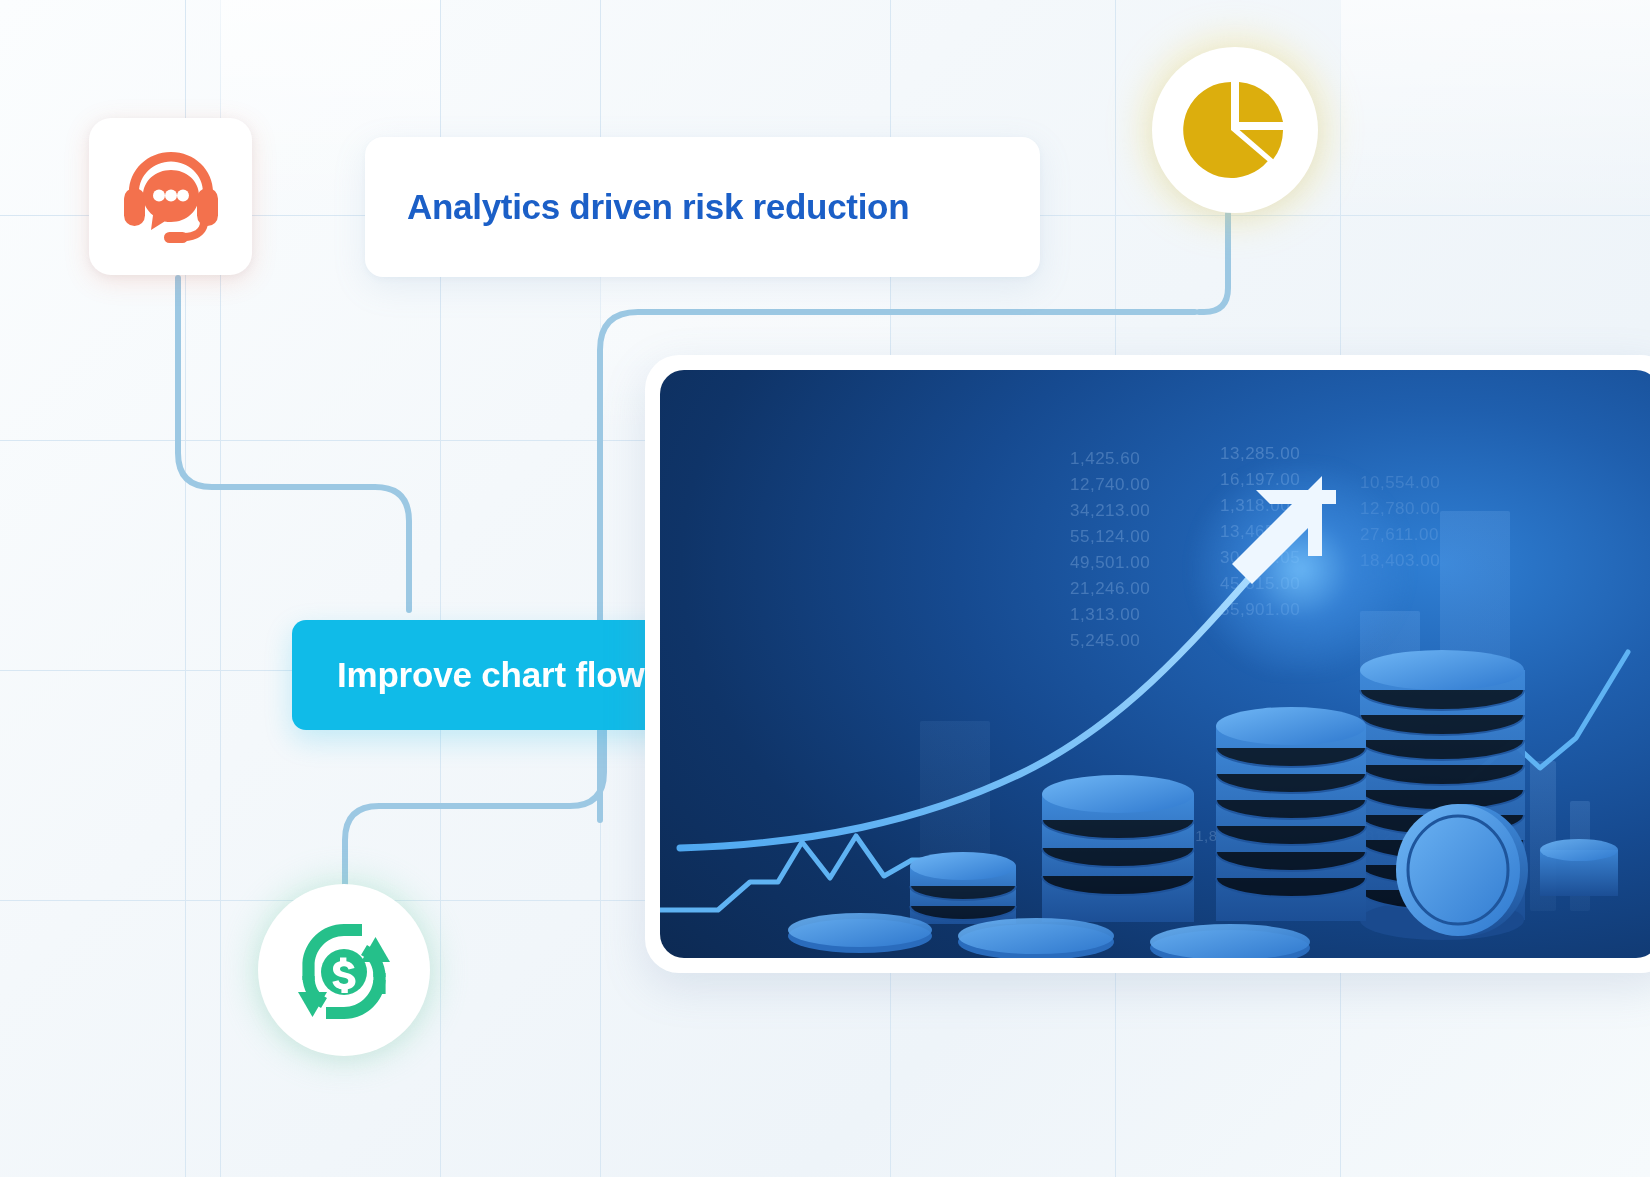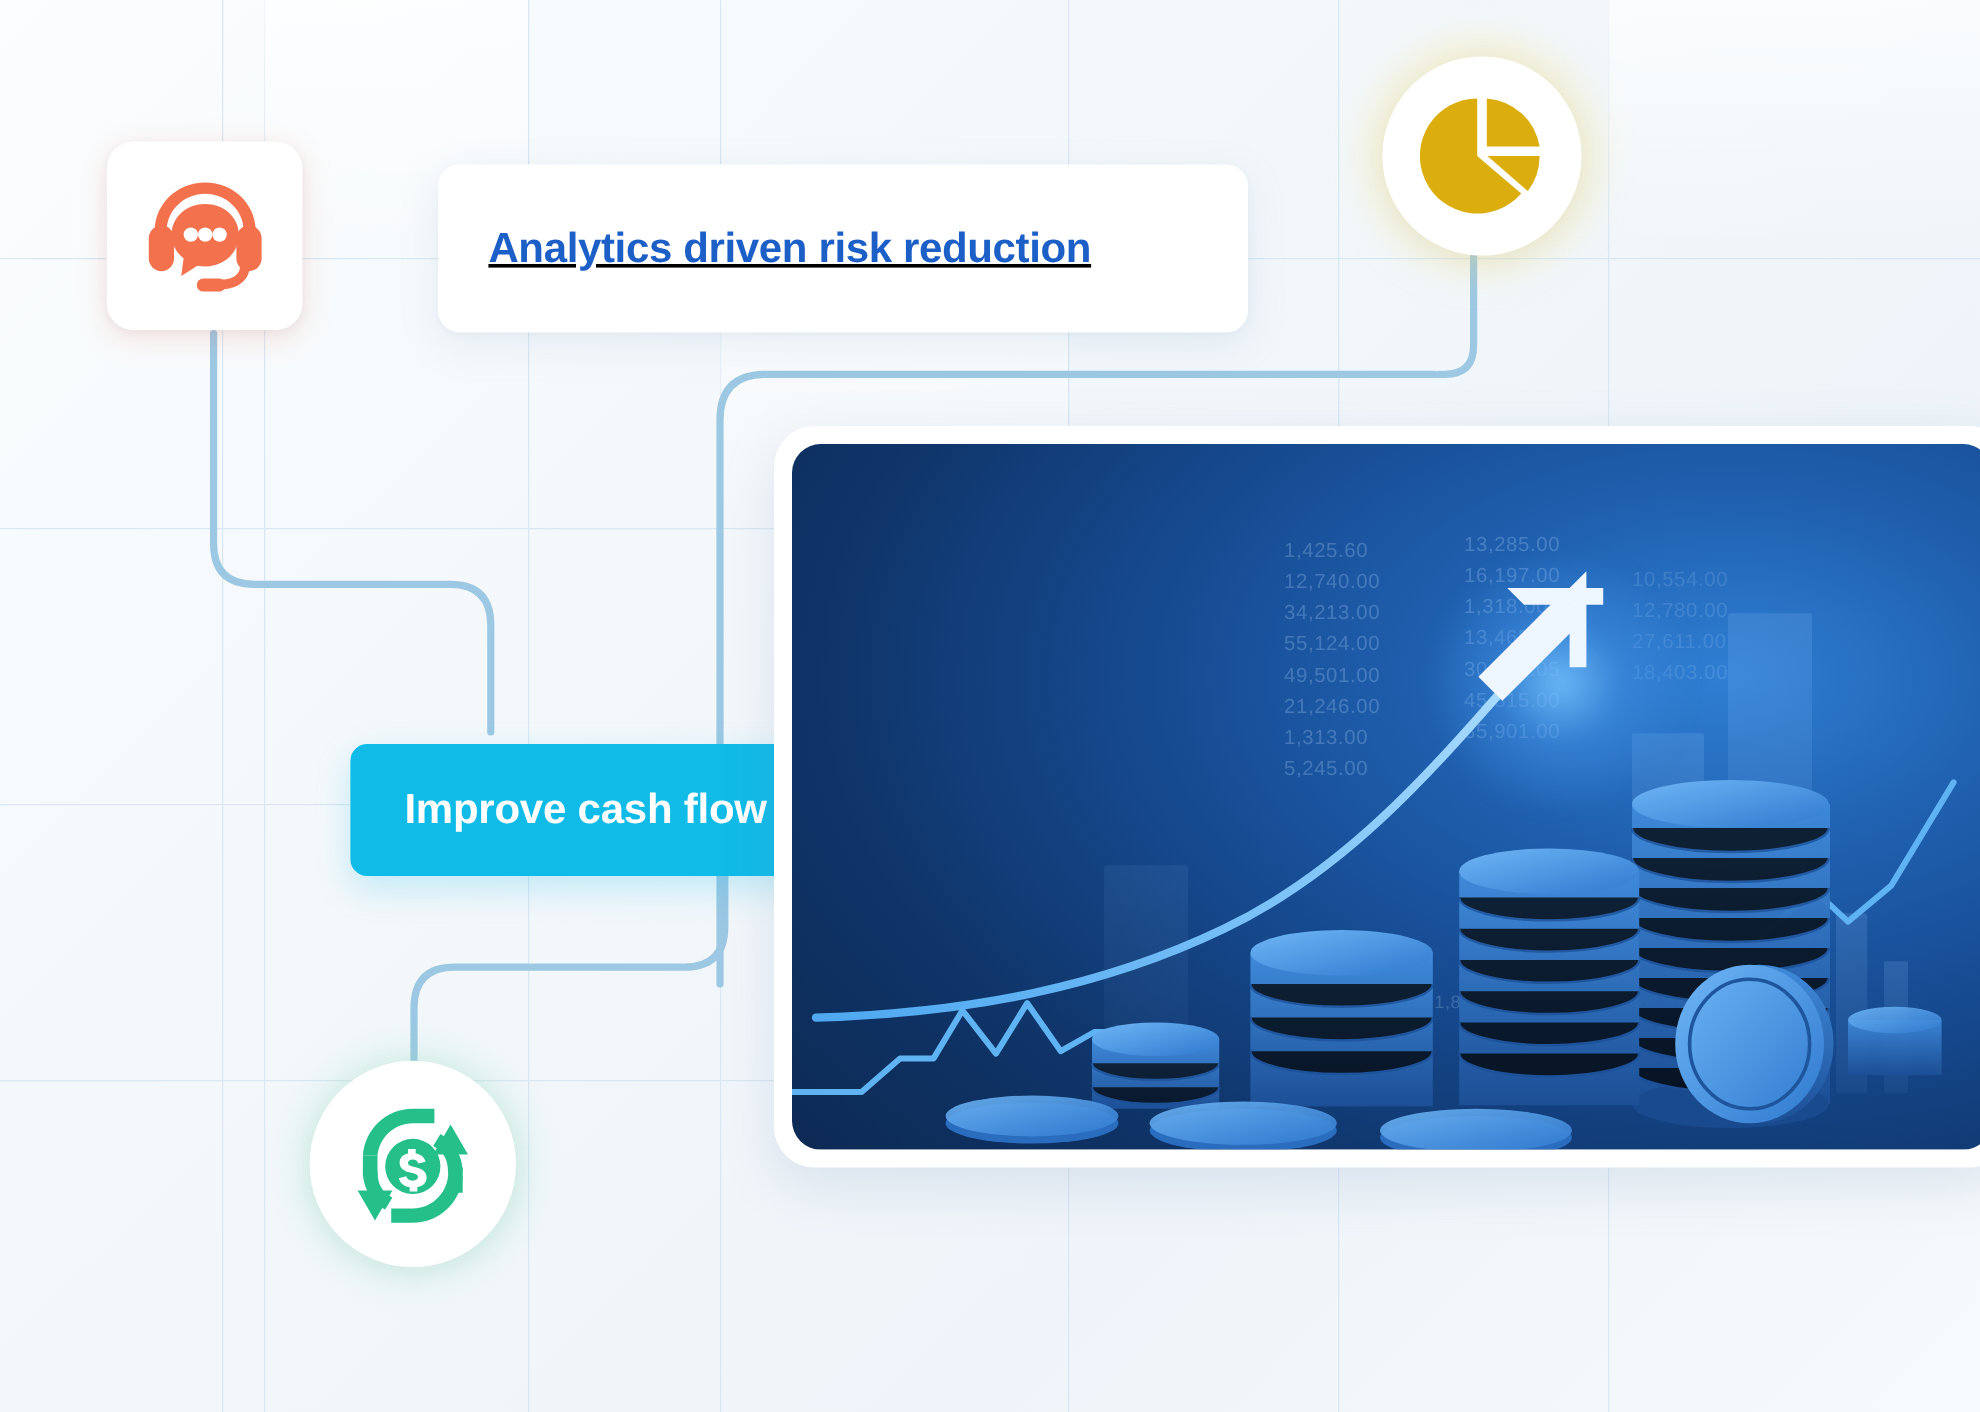--- a/index.html
+++ b/index.html
@@ -70,21 +70,20 @@
     left: 365px;
     top: 137px;
     width: 675px;
     height: 140px;
     background: #ffffff;
     border-radius: 18px;
     box-shadow: 0 10px 34px rgba(130, 160, 195, 0.14),
                 0 2px 6px rgba(130, 160, 195, 0.08);
     display: flex;
     align-items: center;
-    text-decoration: underline;
   }
   .headline-text {
     margin-left: 42px;
     font-size: 35px;
     font-weight: bold;
     color: #1b5fc7;
     letter-spacing: -0.3px;
     white-space: nowrap;
   }
 
@@ -280,21 +279,21 @@
         <path d="M48 4 A48 48 0 1 0 84.7 83.2 L48 52 Z"></path>
 
         <path d="M56 4 A48 48 0 0 1 100 44 L56 44 Z"></path>
 
         <path d="M56.5 52 L100 52 A48 48 0 0 1 90.2 81.2 Z"></path>
       </g>
     </svg>
   </div>
 
   <div class="cta-pill">
-    <div class="cta-text">Improve cash flow</div>
+    <div class="cta-text">Improve chart flow</div>
   </div>
 
   <div class="cash-badge">
     <svg width="104" height="104" viewBox="0 0 104 104">
       <g fill="#25c08a">
 
         <path d="M52 6 C30 6 12 23 10.4 45 L22.6 45 C24.2 29.7 36.7 18 52 18
                  L70 18 L70 6 Z"></path>
 
         <path d="M10.4 45 L10.4 62 L22.6 62 L22.6 45 Z"></path>

